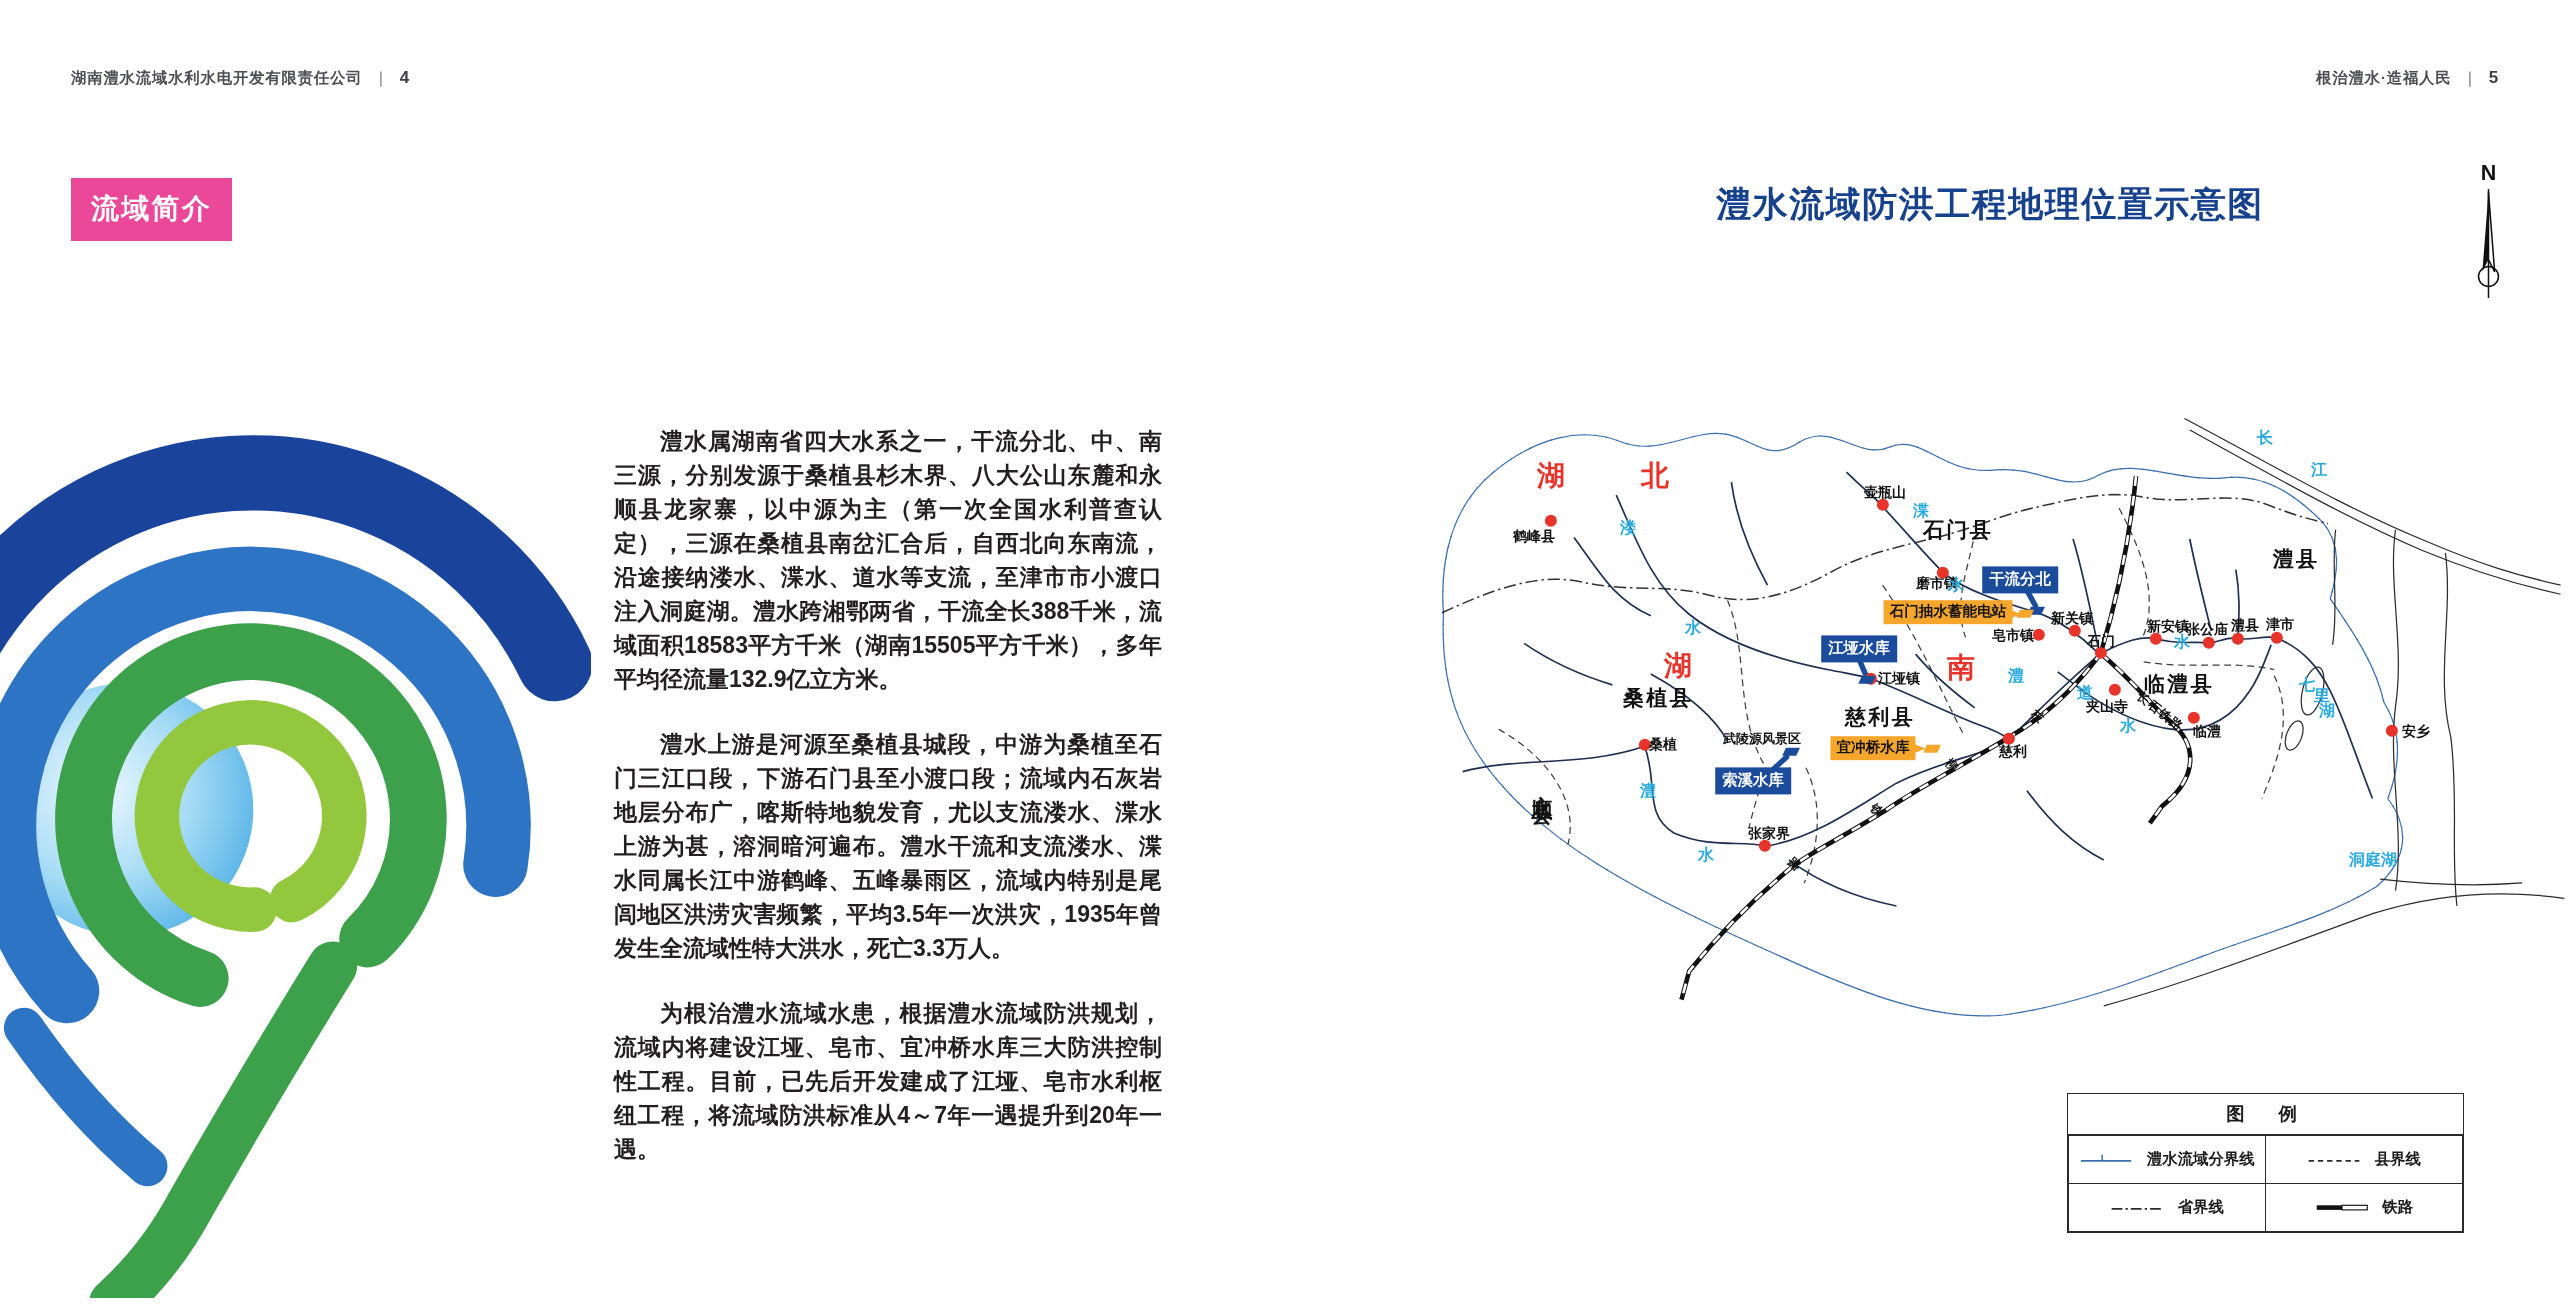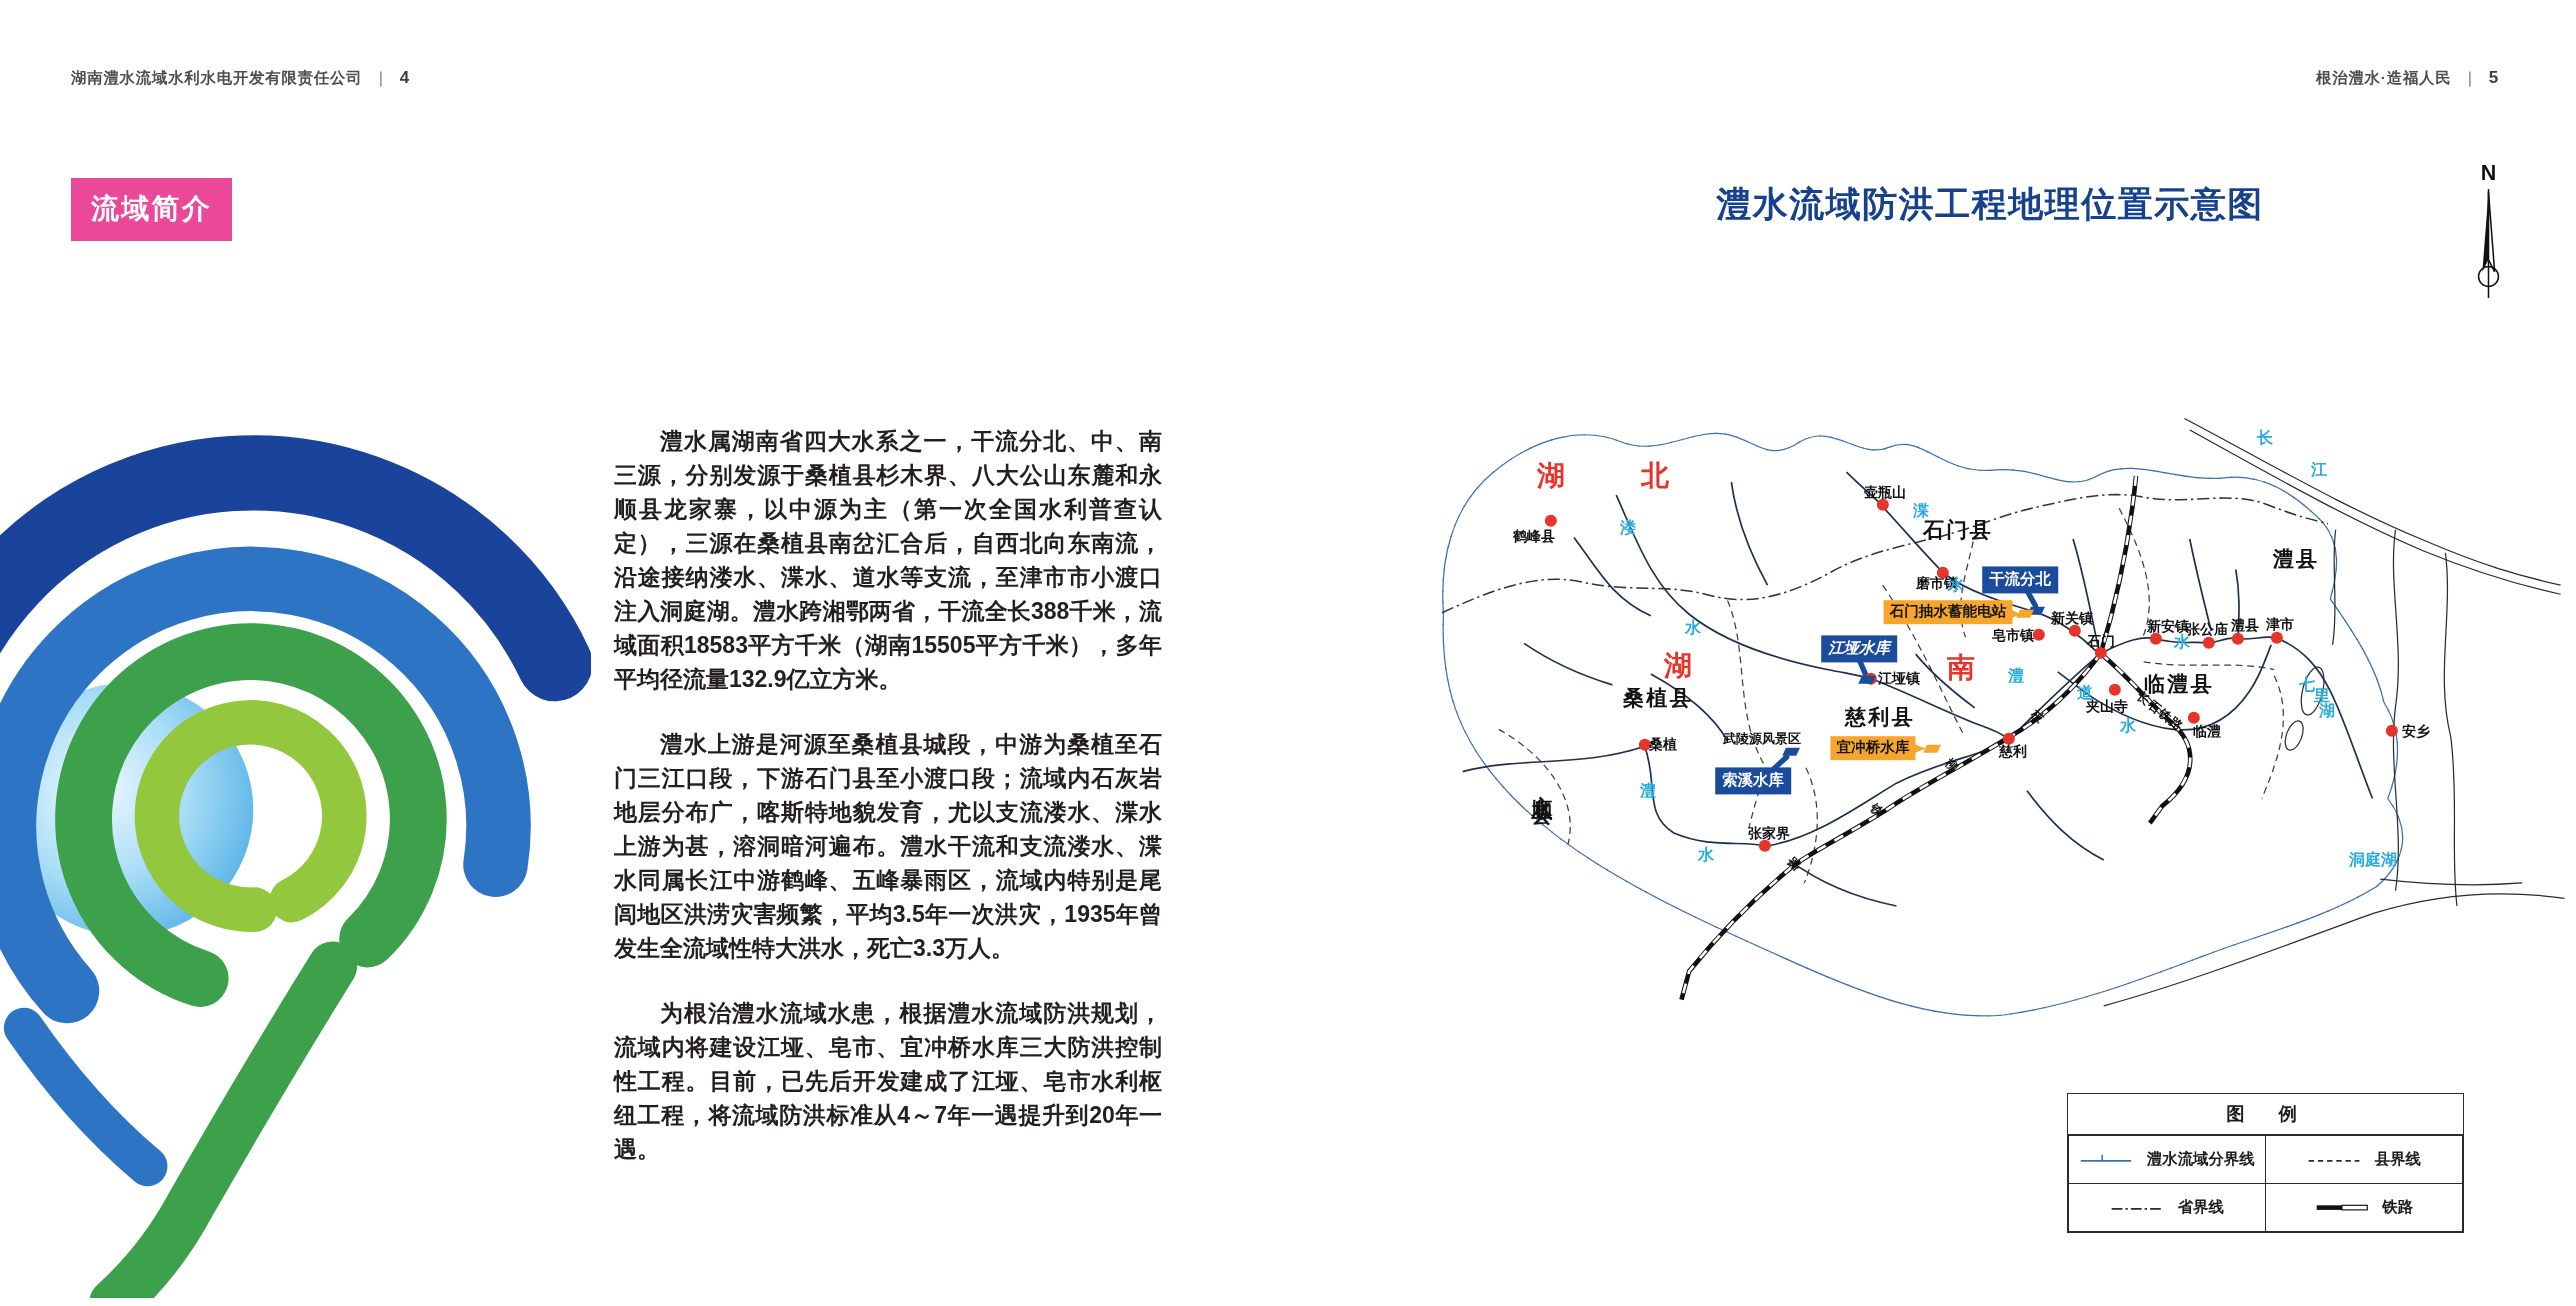--- a/index.html
+++ b/index.html
@@ -237,21 +237,21 @@
       <div class="map-label railway-label" style="left: 2160px; top: 712px; transform: translate(-50%, -50%) rotate(38deg);">长石铁路</div>
       <div class="map-label railway-label" style="left: 2038px; top: 717px; transform: translate(-50%, -50%) rotate(42deg);">枝</div>
       <div class="map-label railway-label" style="left: 1952px; top: 766px; transform: translate(-50%, -50%) rotate(42deg);">柳</div>
       <div class="map-label railway-label" style="left: 1877px; top: 811px; transform: translate(-50%, -50%) rotate(42deg);">铁</div>
       <div class="map-label railway-label" style="left: 1795px; top: 865px; transform: translate(-50%, -50%) rotate(42deg);">路</div>
       <div class="dam dam-blue" style="left: 1867px; top: 680px;"></div>
       <div class="dam dam-blue" style="left: 2036px; top: 611px;"></div>
       <div class="dam dam-blue" style="left: 1791px; top: 752px;"></div>
       <div class="dam dam-orange" style="left: 2025px; top: 614px;"></div>
       <div class="dam dam-orange" style="left: 1932px; top: 749px;"></div>
-      <div class="tag tag-blue" style="left: 1859px; top: 649px; font-style: italic;">江垭水库</div>
+      <div class="tag tag-blue" style="left: 1859px; top: 649px;">江垭水库</div>
       <div class="tag tag-blue" style="left: 2020px; top: 580px;">干流分北</div>
       <div class="tag tag-blue" style="left: 1753px; top: 781px;">索溪水库</div>
       <div class="tag tag-orange" style="left: 1948px; top: 612px;">石门抽水蓄能电站</div>
       <div class="tag tag-orange" style="left: 1873px; top: 748px;">宜冲桥水库</div>
     </div>
 
   <div id="legend">
     <div class="legend-title">图　例</div>
     <table>
       <tbody>

